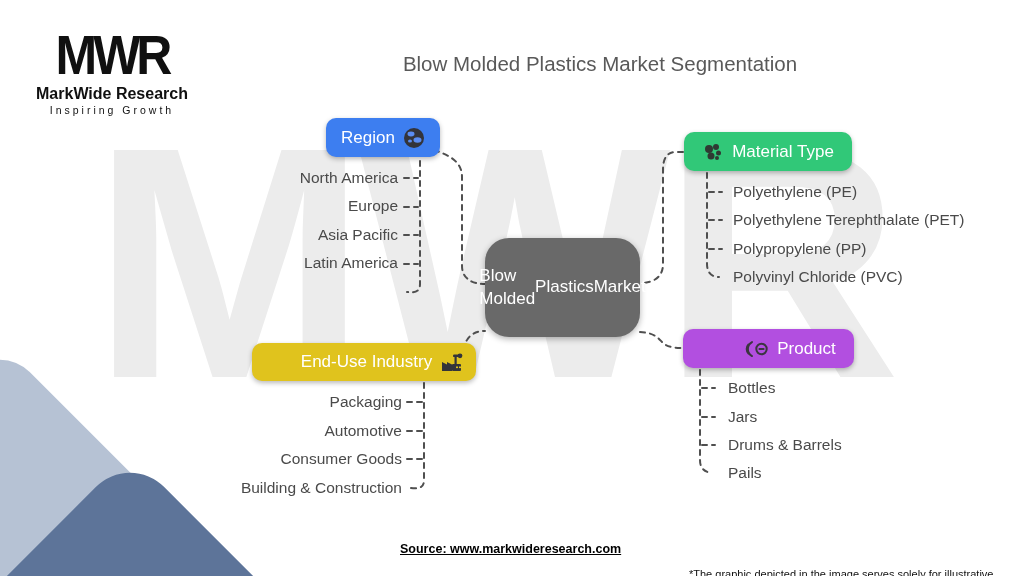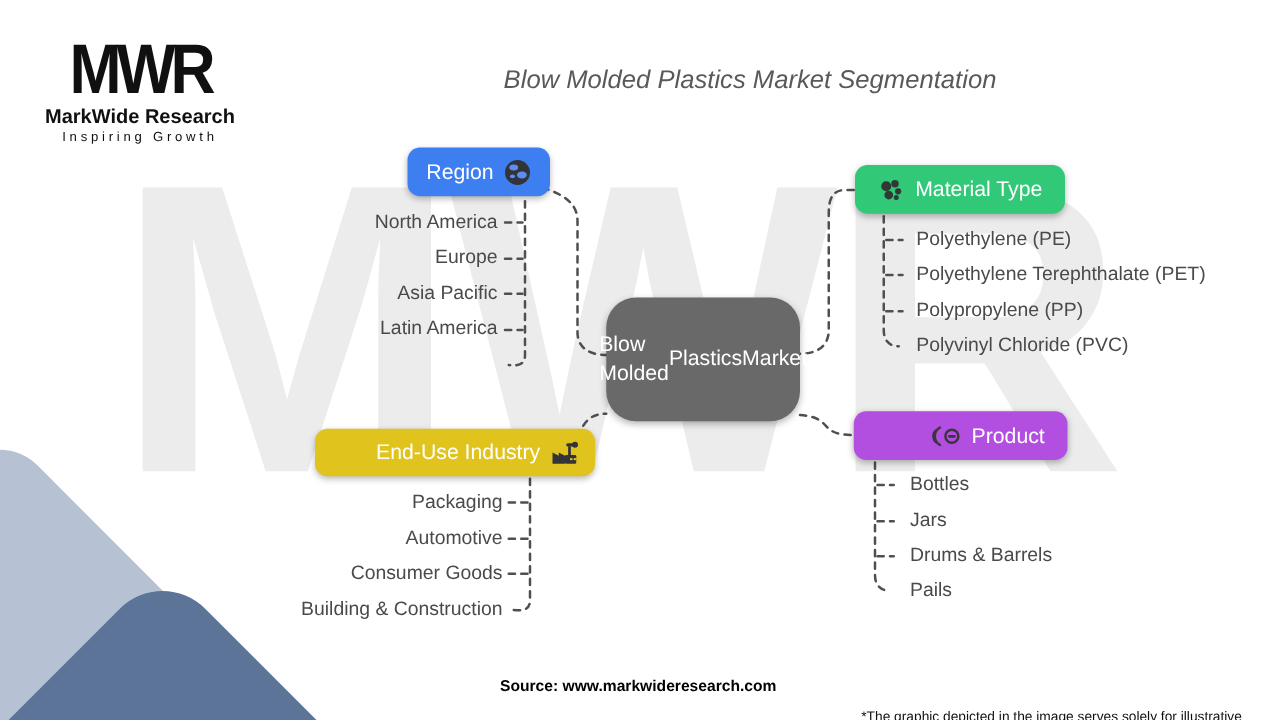--- a/index.html
+++ b/index.html
@@ -20,40 +20,40 @@
     background:#5d7499; border-radius:48px; z-index:3; }
   .connector-layer { position:absolute; left:0; top:0; z-index:5; pointer-events:none; }
   
   .logo { position:absolute; left:36px; top:28px; width:152px; text-align:center; z-index:10; }
   .logo-mark { font-size:50px; line-height:54px; font-weight:bold; color:#101010;
     letter-spacing:-4px; transform:scaleY(1.12); }
   .logo-name { font-size:16px; font-weight:bold; color:#101010; margin-top:3px; white-space:nowrap; }
   .logo-tagline { font-size:10.5px; font-weight:normal; color:#101010; letter-spacing:3px;
     margin-top:1px; white-space:nowrap; }
   .title { position:absolute; left:300px; top:52px; width:600px; text-align:center;
-    font-size:20.5px; color:#595959; z-index:10;font-style:italic; }
+    font-size:20.5px; color:#595959; z-index:10; }
   
   .node { position:absolute; display:flex; align-items:center; justify-content:center;
     gap:8px; border-radius:10px; color:#fff; font-size:17px; z-index:10;
     box-shadow:0 2px 5px rgba(0,0,0,0.28); white-space:nowrap; }
   .node svg { display:block; }
   .node-region   { left:326px; top:118px; width:114px; height:39px; }
   .node-material { left:684px; top:132px; width:168px; height:39px; }
   .node-enduse   { left:252px; top:343px; width:188px; height:38px; }
   .node-product  { left:683px; top:329px; width:127px; height:39px;padding-left:44px; }
   .center-node { position:absolute; left:485px; top:238px; width:155px; height:99px;
     border-radius:24px; color:#fff; display:flex; flex-direction:row;
     align-items:center; justify-content:center; font-size:17px; line-height:1.32;
     z-index:10; box-shadow:0 2px 6px rgba(0,0,0,0.3); }
   
   .item { position:absolute; font-size:15.5px; color:#4a4a4a; z-index:10; white-space:nowrap; }
   .item.r { text-align:right; }
   
   .source { position:absolute; left:400px; top:542px; font-size:12.5px; font-weight:bold;
-    color:#000; z-index:10; }
+    color:#000; z-index:10;text-decoration:underline; }
   .disclaimer { position:absolute; left:689px; top:549px; font-size:11px; color:#111; z-index:10;margin-top:19px; }
 </style>
 </head>
 <body>
 
 <div class="canvas">
 
   <div class="watermark">MWR</div>
   <div class="shape shape-light"></div>
   <div class="shape shape-dark"></div>

